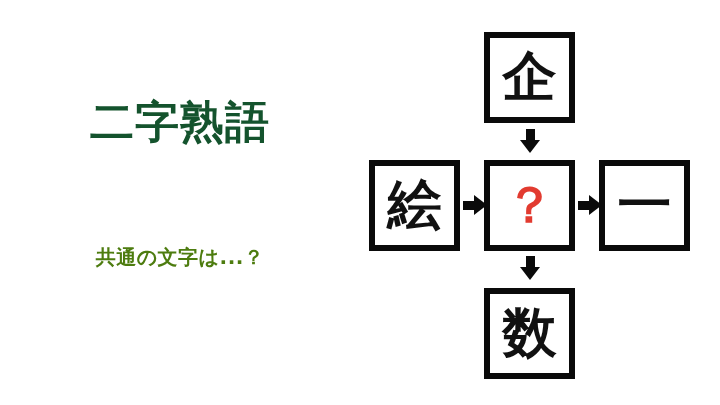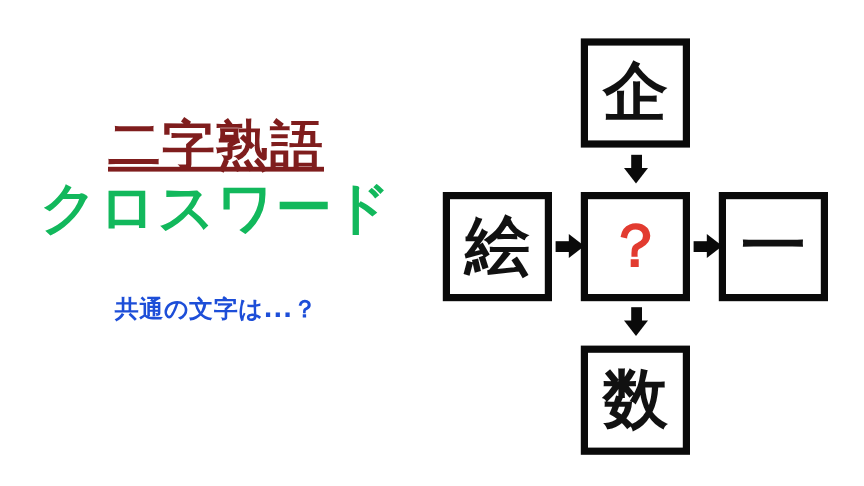--- a/index.html
+++ b/index.html
@@ -135,26 +135,25 @@
   .arrow-c2r { left: 218px; top: 195px; }
   .arrow-t2c { left: 160px; top: 129px; }
   .arrow-c2b { left: 160px; top: 256px; }
 </style>
 </head>
 <body>
 
 <div id="stage" style="background: rgb(255, 255, 255);">
 
   <div class="headline">
-    <div class="title-line title-line-1" style="color: #7f1d1d; text-decoration: underline;">二字熟語</div>
-    <div class="title-line title-line-2" style="color: rgb(18, 184, 92);">クロスワード</div>
+    <div class="title-line title-line-1" style="color: #14532d;">二字熟語</div>
   </div>
 
   <div class="subtitle">
-    <div class="sub-line" style="color: #1d4ed8;">共通の文字は...？</div>
+    <div class="sub-line" style="color: #4d7c0f;">共通の文字は...？</div>
   </div>
 
   <div class="puzzle">
 
     <div class="cell cell-top" style="border-color: rgb(10, 10, 10);">
       <span class="cell-char" style="color: rgb(17, 17, 17);">企</span>
     </div>
 
     <div class="cell cell-left" style="border-color: rgb(10, 10, 10);">
       <span class="cell-char" style="color: rgb(17, 17, 17);">絵</span>

